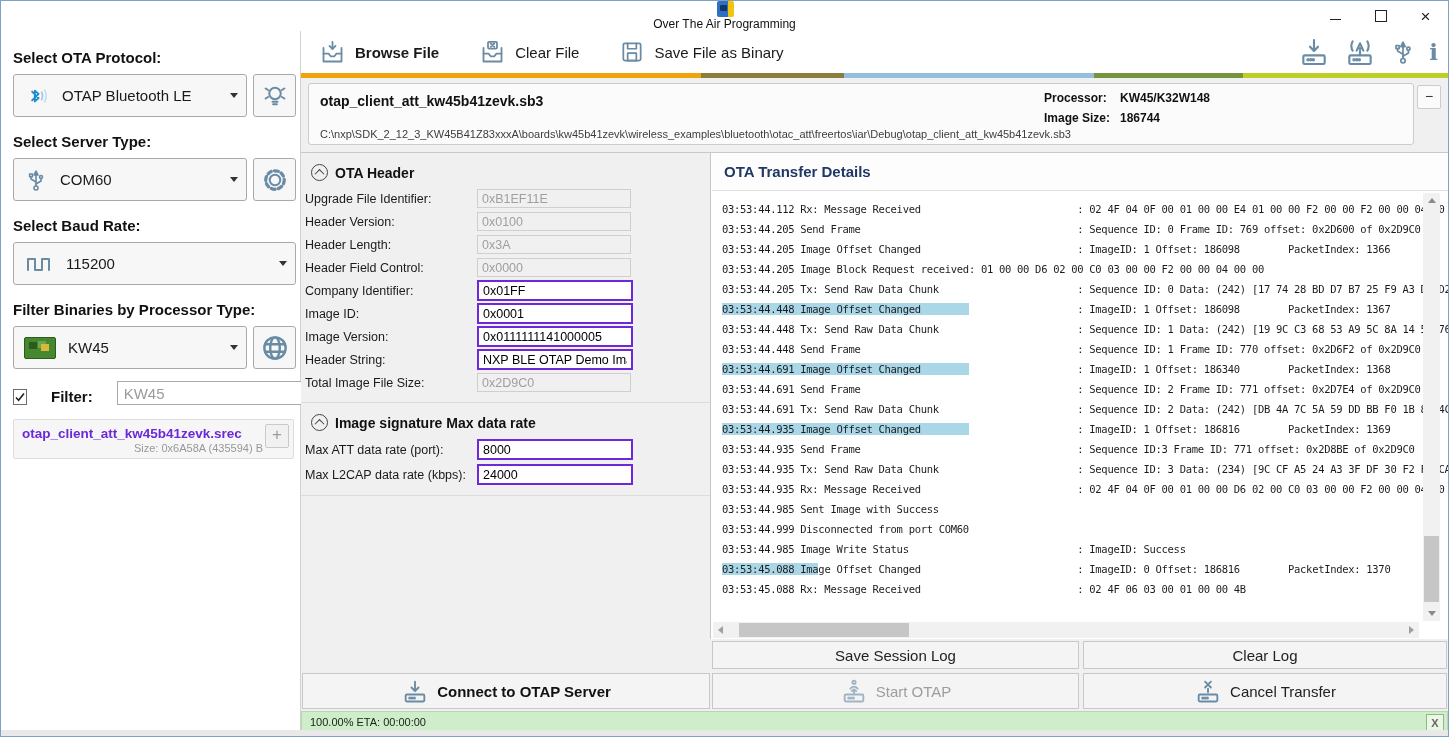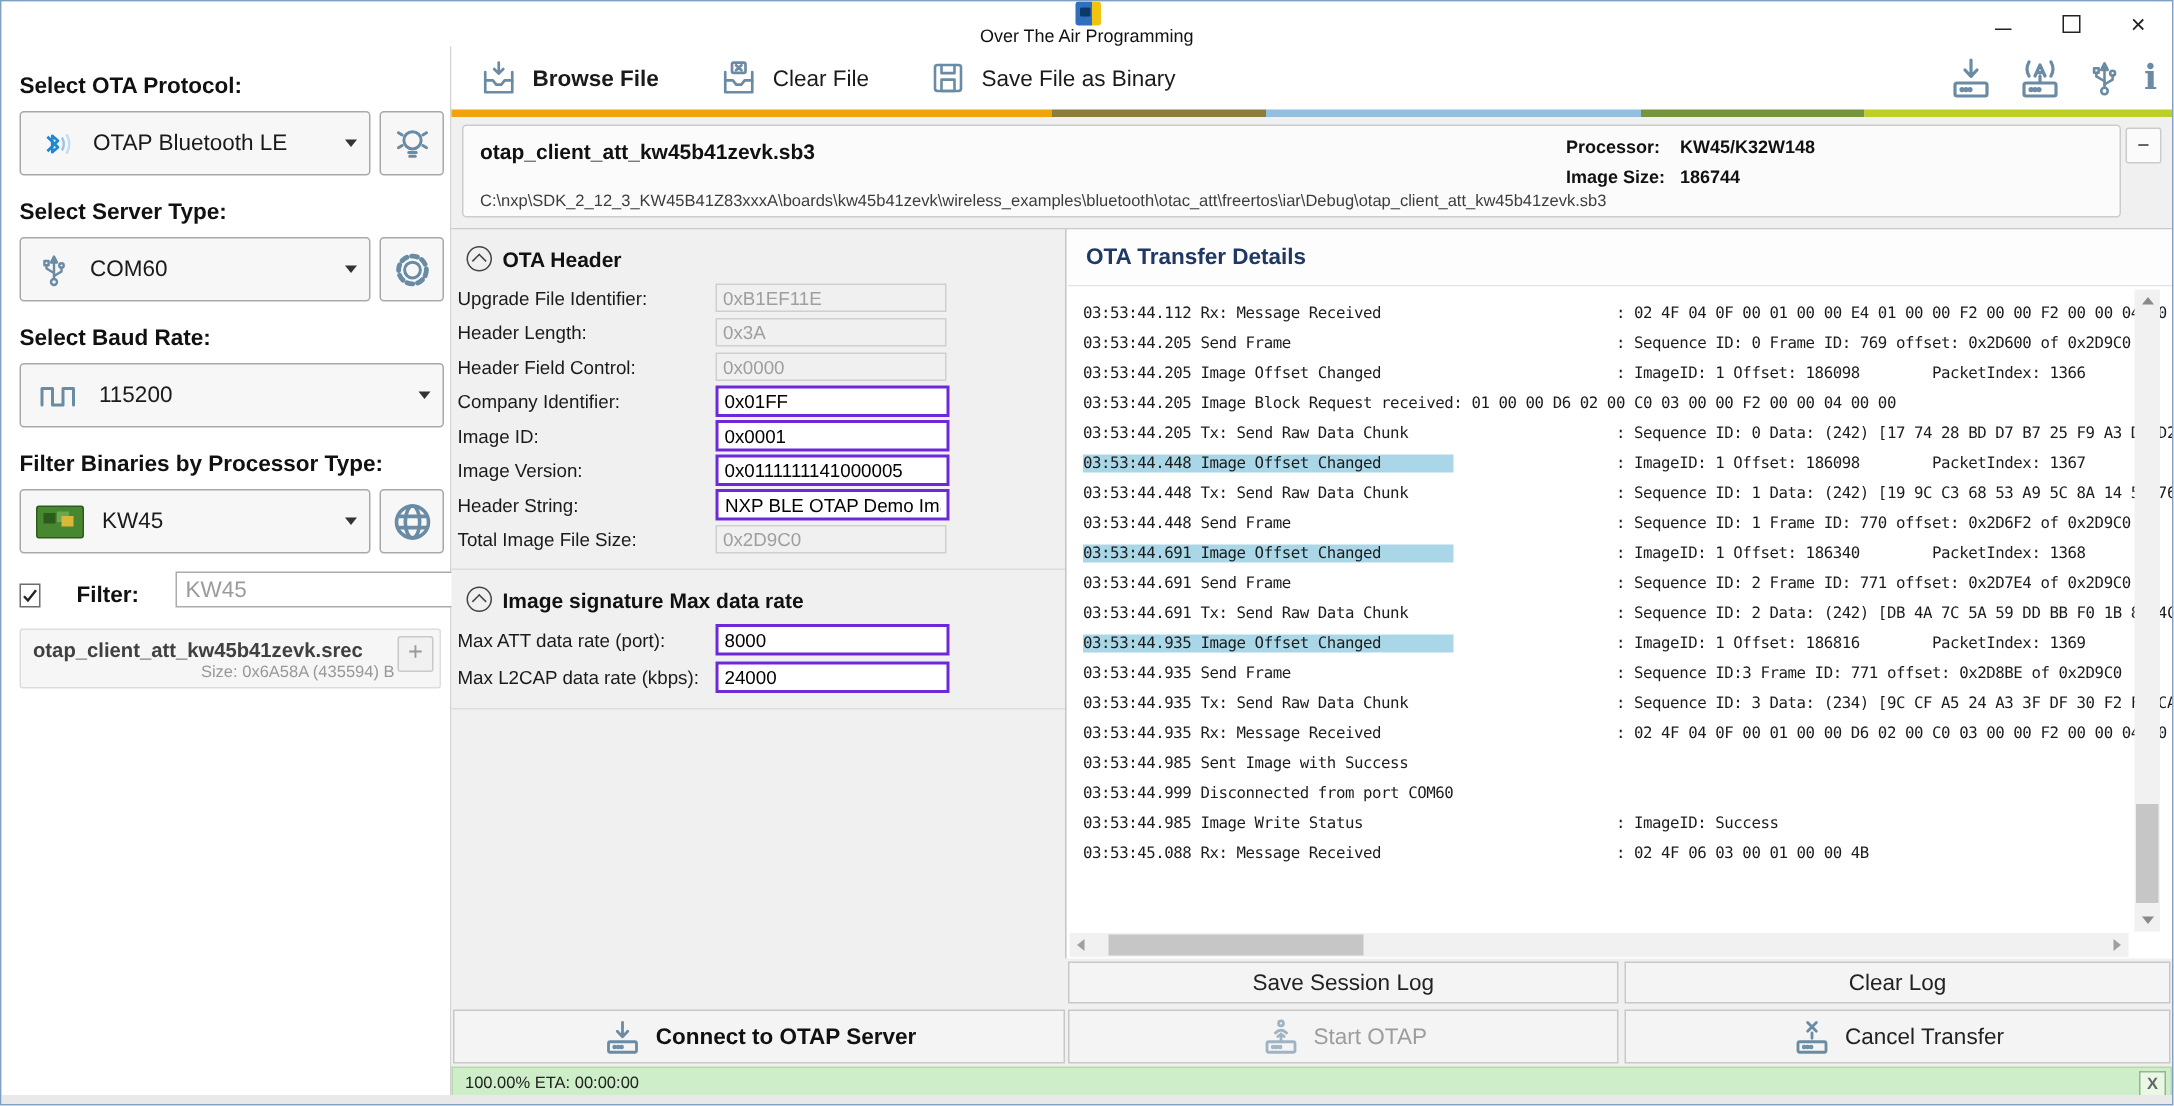--- a/index.html
+++ b/index.html
@@ -24,21 +24,21 @@
   .combo .ctext{flex:1;font-size:15px;color:#1a1a1a;margin-left:12px;}
   .caret{width:0;height:0;border-left:4px solid transparent;border-right:4px solid transparent;border-top:5px solid #333;}
   .sqbtn{width:43px;height:43px;background:#f7f7f7;border:1px solid #a9a9a9;border-radius:3px;display:flex;align-items:center;justify-content:center;padding:0;}
   .board{width:30px;height:20px;background:#47872f;border:1px solid #2d5a1d;border-radius:2px;position:relative;}
   .board:after{content:"";position:absolute;left:4px;top:4px;width:8px;height:7px;background:#2d5a1d;box-shadow:12px 2px 0 #d8b93c,9px -1px 0 #6aa84f;}
   .filterrow{display:flex;align-items:flex-end;gap:24px;margin-top:12px;}
   .cbx{width:16px;height:16px;border:1px solid #6d6d6d;background:#fff;display:flex;align-items:center;justify-content:center;box-sizing:border-box;}
   .filterlabel{font-size:15px;font-weight:bold;color:#111;}
   .filterinput{flex:1;height:24px;border:1px solid #ababab;font-size:15px;color:#9b9b9b;padding:0 6px;font-family:"Liberation Sans",sans-serif;box-sizing:border-box;background:#fff;}
   .fileitem{position:relative;margin-top:14px;margin-right:2px;background:#f6f6f6;border:1px solid #ddd;border-radius:2px;padding:6px 30px 4px 8px;}
-  .fname{font-size:13.5px;font-weight:bold;color:#404040;}
+  .fname{font-size:13.5px;font-weight:bold;color:#6d28d9;}
   .fsize{font-size:11px;color:#989898;text-align:right;margin-top:1px;}
   .plusbtn{position:absolute;right:4px;top:4px;width:22px;height:22px;border:1px solid #c9c9c9;border-radius:2px;background:#f1f1f1;color:#9a9a9a;font-size:17px;line-height:20px;text-align:center;}
   
   .toolbar{position:absolute;left:300px;top:30px;right:0;height:42px;background:#fff;display:flex;align-items:center;}
   .tbtn{display:flex;align-items:center;gap:9px;margin-left:12px;font-size:15px;color:#1a1a1a;padding:4px 6px;}
   .tbtn.first{font-weight:bold;}
   .tbtn+.tbtn{margin-left:28px;}
   .ticons{position:absolute;right:10px;top:0;height:42px;display:flex;align-items:center;gap:13px;}
   .accent{position:absolute;left:300px;top:72px;right:0;height:5px;display:flex;}
   .accent span{height:5px;}
@@ -313,20 +313,24 @@
       <span class="chev">
           <i></i>
         </span>
       <span>OTA Header</span>
     </div>
     <div class="frow">
         <label>Upgrade File Identifier:</label>
         <input class="dis" readonly="" value="0xB1EF11E" style="">
       </div>
     <div class="frow">
+        <label>Header Version:</label>
+        <input class="dis" readonly="" value="0x0100" style="">
+      </div>
+    <div class="frow">
         <label>Header Length:</label>
         <input class="dis" readonly="" value="0x3A" style="">
       </div>
     <div class="frow">
         <label>Header Field Control:</label>
         <input class="dis" readonly="" value="0x0000" style="">
       </div>
     <div class="frow">
         <label>Company Identifier:</label>
         <input class="en" value="0x01FF" style="">
@@ -380,20 +384,21 @@
       <div class="logline"><span class="hl">03:53:44.691 Image Offset Changed        </span>                  : ImageID: 1 Offset: 186340        PacketIndex: 1368</div>
       <div class="logline">03:53:44.691 Send Frame                                    : Sequence ID: 2 Frame ID: 771 offset: 0x2D7E4 of 0x2D9C0</div>
       <div class="logline">03:53:44.691 Tx: Send Raw Data Chunk                       : Sequence ID: 2 Data: (242) [DB 4A 7C 5A 59 DD BB F0 1B 89 4C</div>
       <div class="logline"><span class="hl">03:53:44.935 Image Offset Changed        </span>                  : ImageID: 1 Offset: 186816        PacketIndex: 1369</div>
       <div class="logline">03:53:44.935 Send Frame                                    : Sequence ID:3 Frame ID: 771 offset: 0x2D8BE of 0x2D9C0</div>
       <div class="logline">03:53:44.935 Tx: Send Raw Data Chunk                       : Sequence ID: 3 Data: (234) [9C CF A5 24 A3 3F DF 30 F2 F6 CA</div>
       <div class="logline">03:53:44.935 Rx: Message Received                          : 02 4F 04 0F 00 01 00 00 D6 02 00 C0 03 00 00 F2 00 00 04 00 .</div>
       <div class="logline">03:53:44.985 Sent Image with Success</div>
       <div class="logline">03:53:44.999 Disconnected from port COM60</div>
       <div class="logline">03:53:44.985 Image Write Status                            : ImageID: Success</div>
+      <div class="logline"><span class="hl">03:53:45.088 Ima</span>ge Offset Changed                          : ImageID: 0 Offset: 186816        PacketIndex: 1370</div>
       <div class="logline">03:53:45.088 Rx: Message Received                          : 02 4F 06 03 00 01 00 00 4B</div>
     </div>
 
   <div class="vscroll">
     <div class="sarrow" style="top:0">
         <span class="tri-u"></span>
       </div>
     <div class="vthumb"></div>
     <div class="sarrow" style="bottom:0">
         <span class="tri-d"></span>

